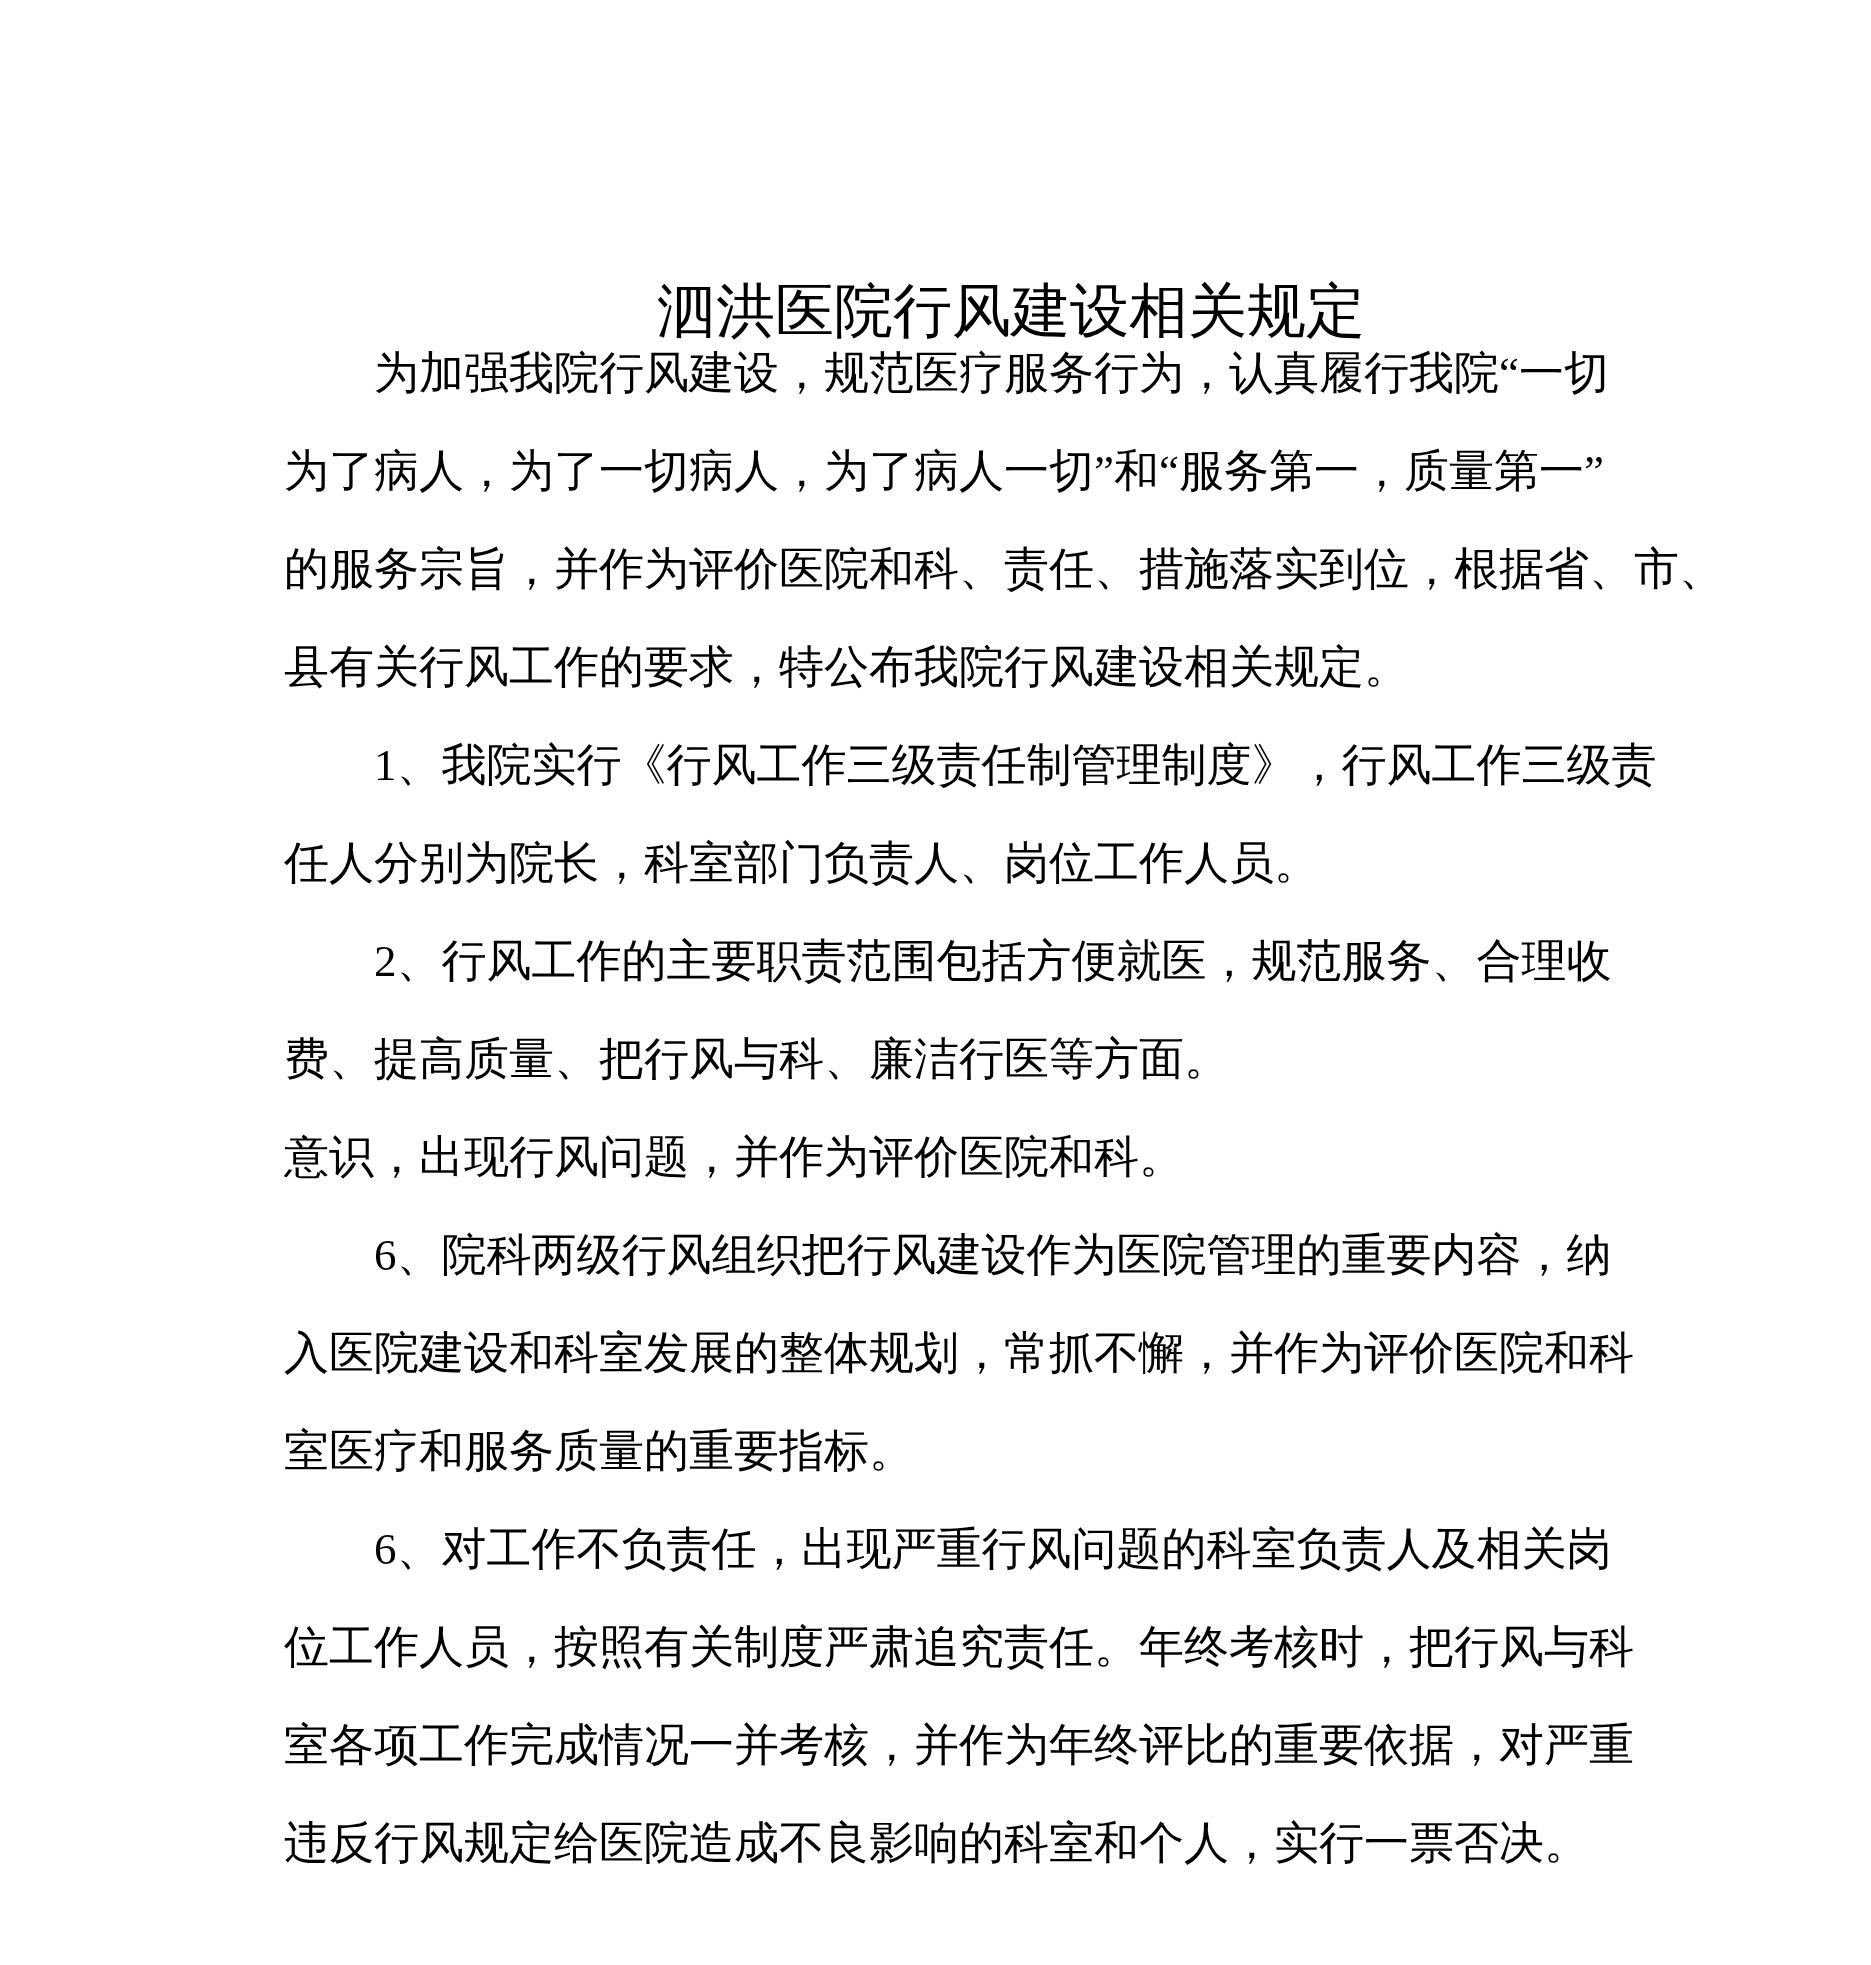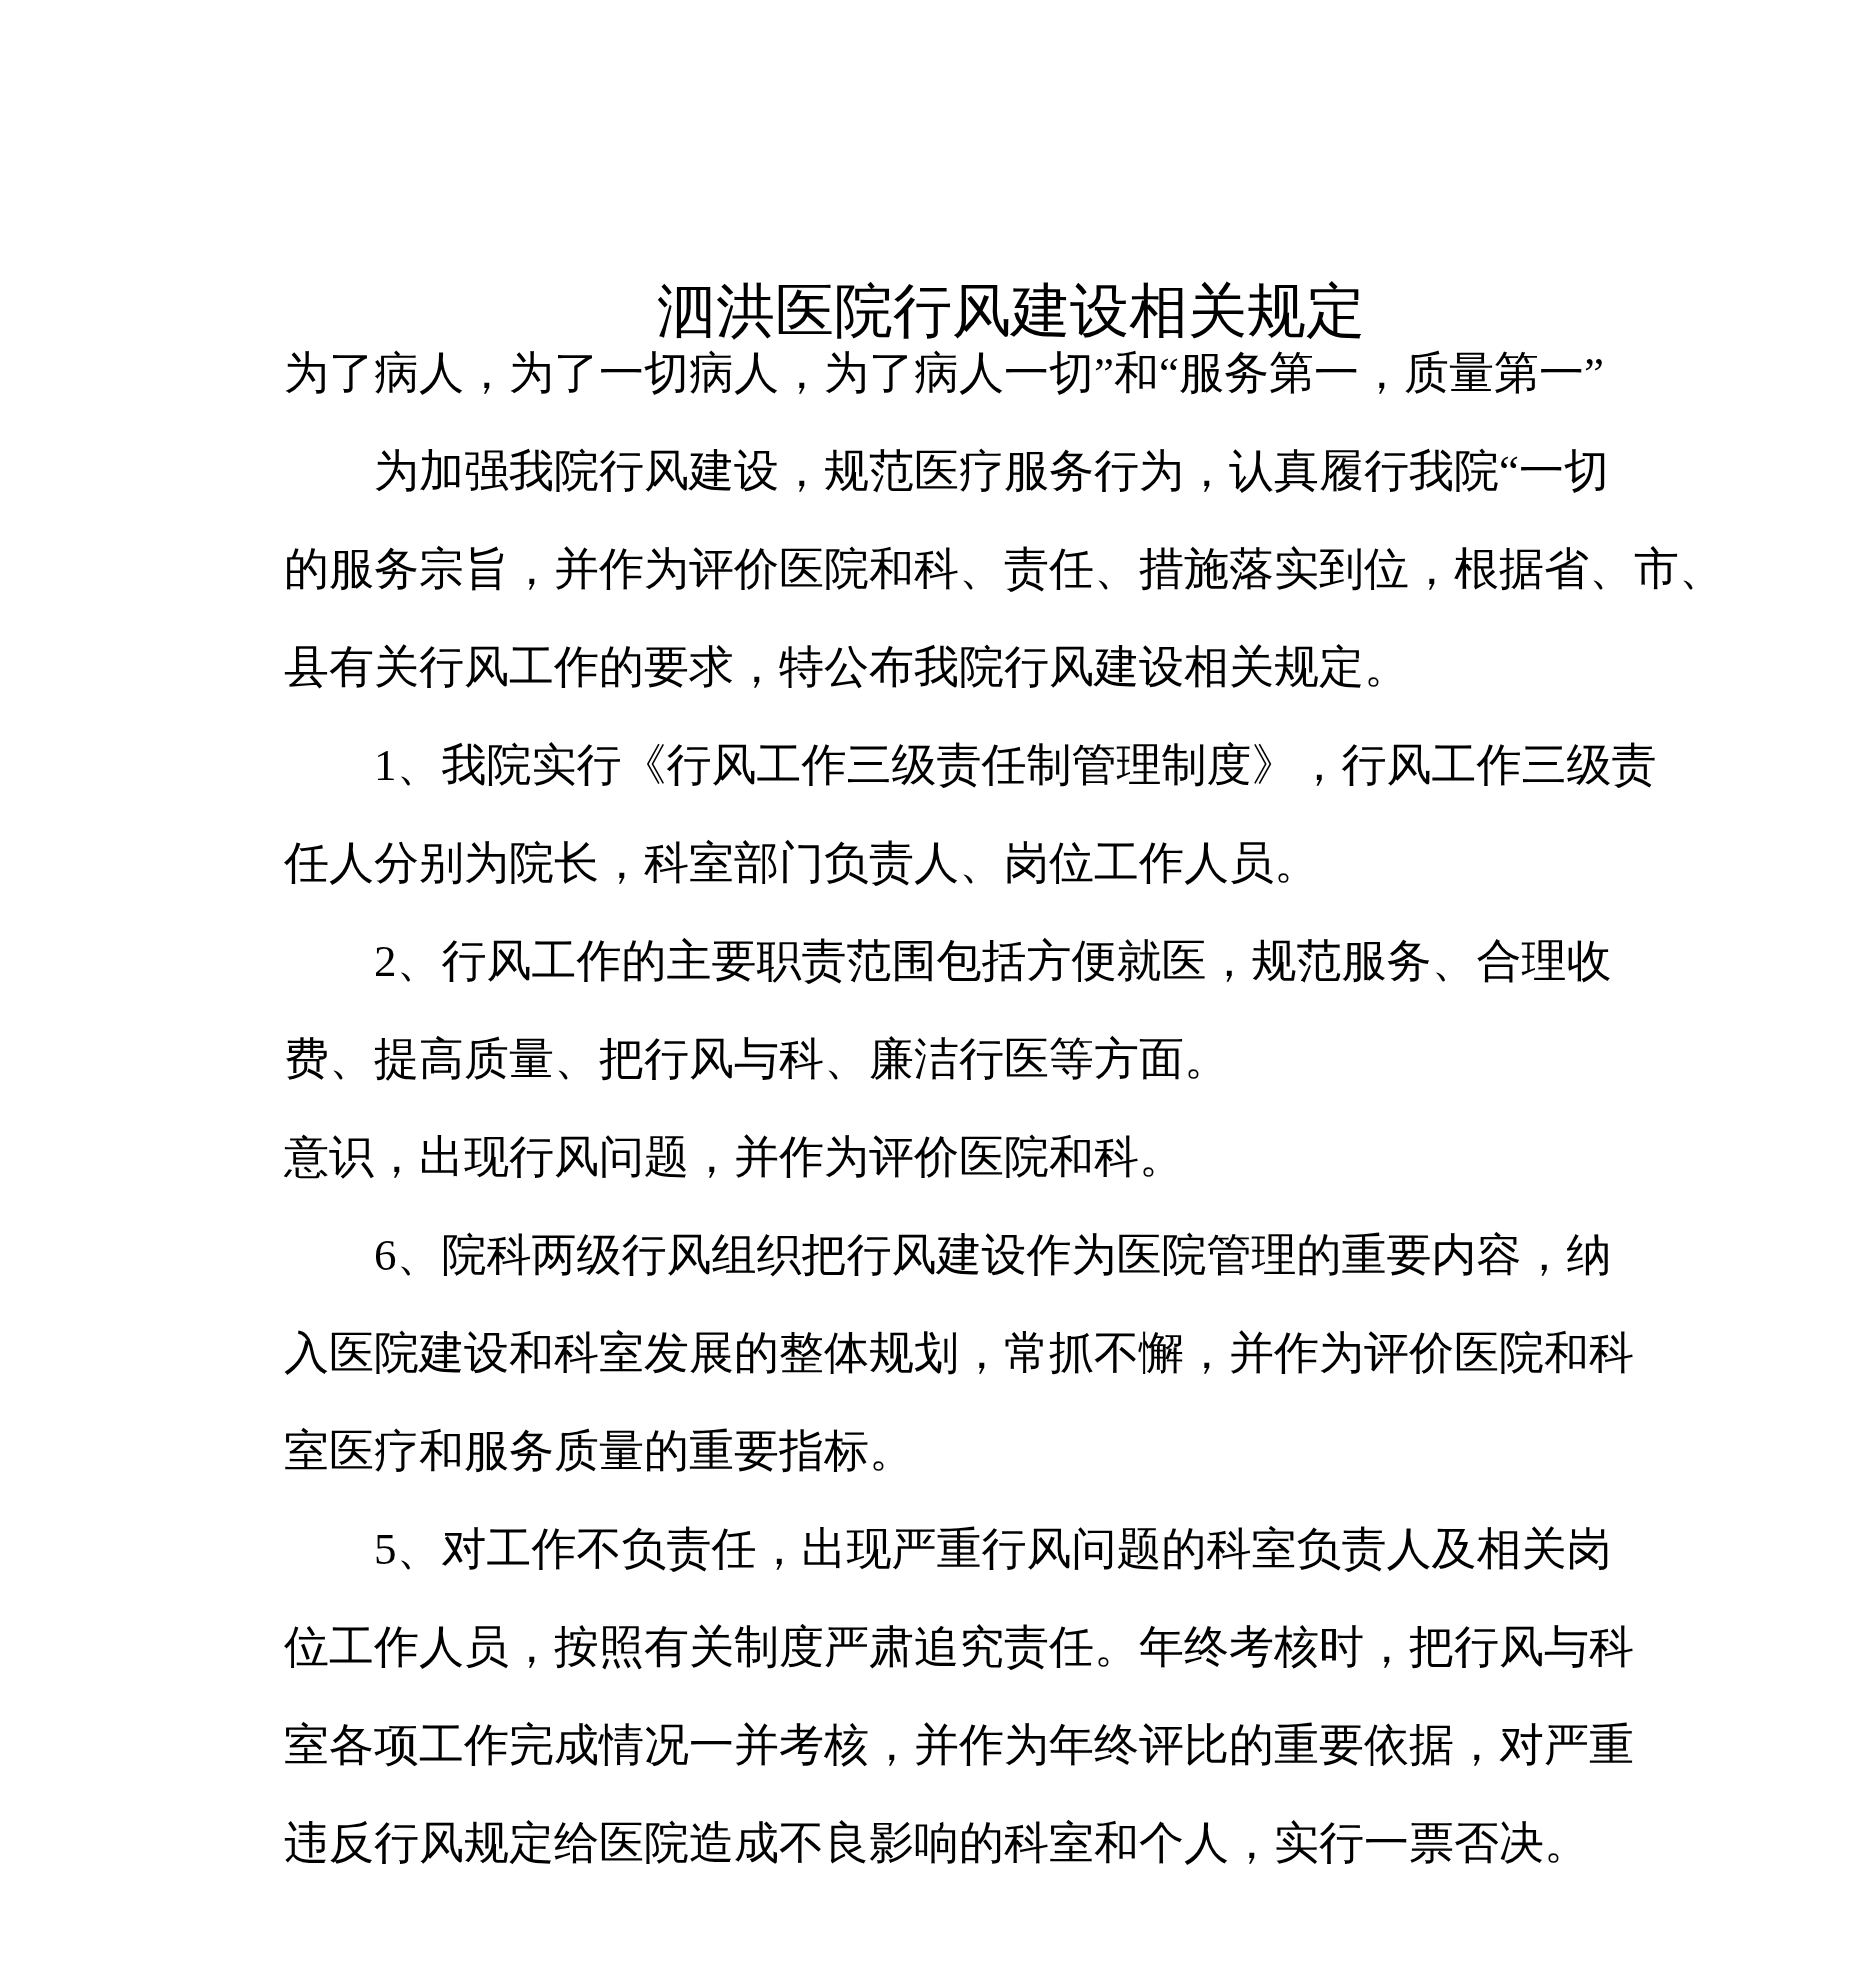--- a/index.html
+++ b/index.html
@@ -51,31 +51,31 @@
   .line.first { text-indent: 90px; }   
   .line.final { text-align-last: left; }
 </style>
 </head>
 <body>
 
 <div class="page">
   <h1 class="doc-title">泗洪医院行风建设相关规定</h1>
 
   <div class="doc-body">
+      <div class="line first">为加强我院行风建设，规范医疗服务行为，认真履行我院“一切</div>
       <div class="line">为了病人，为了一切病人，为了病人一切”和“服务第一，质量第一”</div>
-      <div class="line first">为加强我院行风建设，规范医疗服务行为，认真履行我院“一切</div>
       <div class="line">的服务宗旨，并作为评价医院和科、责任、措施落实到位，根据省、市、</div>
       <div class="line final">县有关行风工作的要求，特公布我院行风建设相关规定。</div>
       <div class="line first">1、我院实行《行风工作三级责任制管理制度》，行风工作三级责</div>
       <div class="line final">任人分别为院长，科室部门负责人、岗位工作人员。</div>
       <div class="line first">2、行风工作的主要职责范围包括方便就医，规范服务、合理收</div>
       <div class="line final">费、提高质量、把行风与科、廉洁行医等方面。</div>
       <div class="line final">意识，出现行风问题，并作为评价医院和科。</div>
       <div class="line first">6、院科两级行风组织把行风建设作为医院管理的重要内容，纳</div>
       <div class="line">入医院建设和科室发展的整体规划，常抓不懈，并作为评价医院和科</div>
       <div class="line final">室医疗和服务质量的重要指标。</div>
-      <div class="line first">5、对工作不负责任，出现严重行风问题的科室负责人及相关岗</div>
+      <div class="line first">6、对工作不负责任，出现严重行风问题的科室负责人及相关岗</div>
       <div class="line">位工作人员，按照有关制度严肃追究责任。年终考核时，把行风与科</div>
       <div class="line">室各项工作完成情况一并考核，并作为年终评比的重要依据，对严重</div>
       <div class="line final">违反行风规定给医院造成不良影响的科室和个人，实行一票否决。</div>
     </div>
 </div>
 
 
 </body></html>

